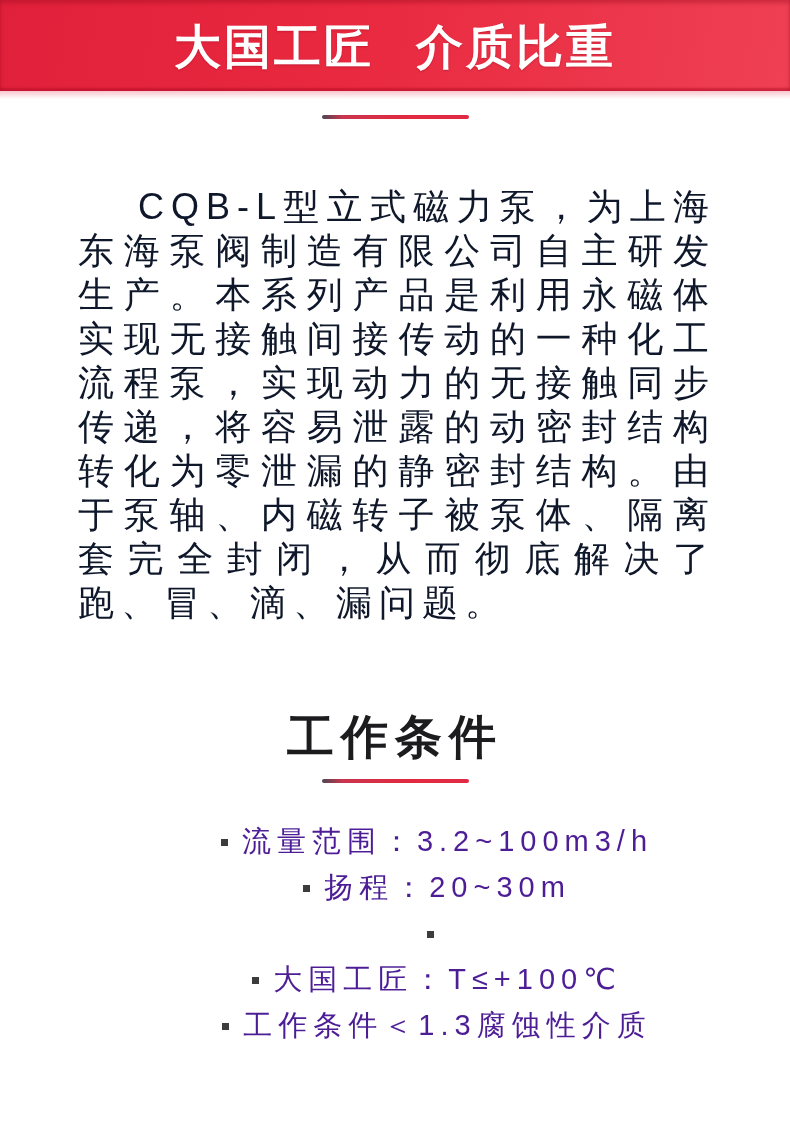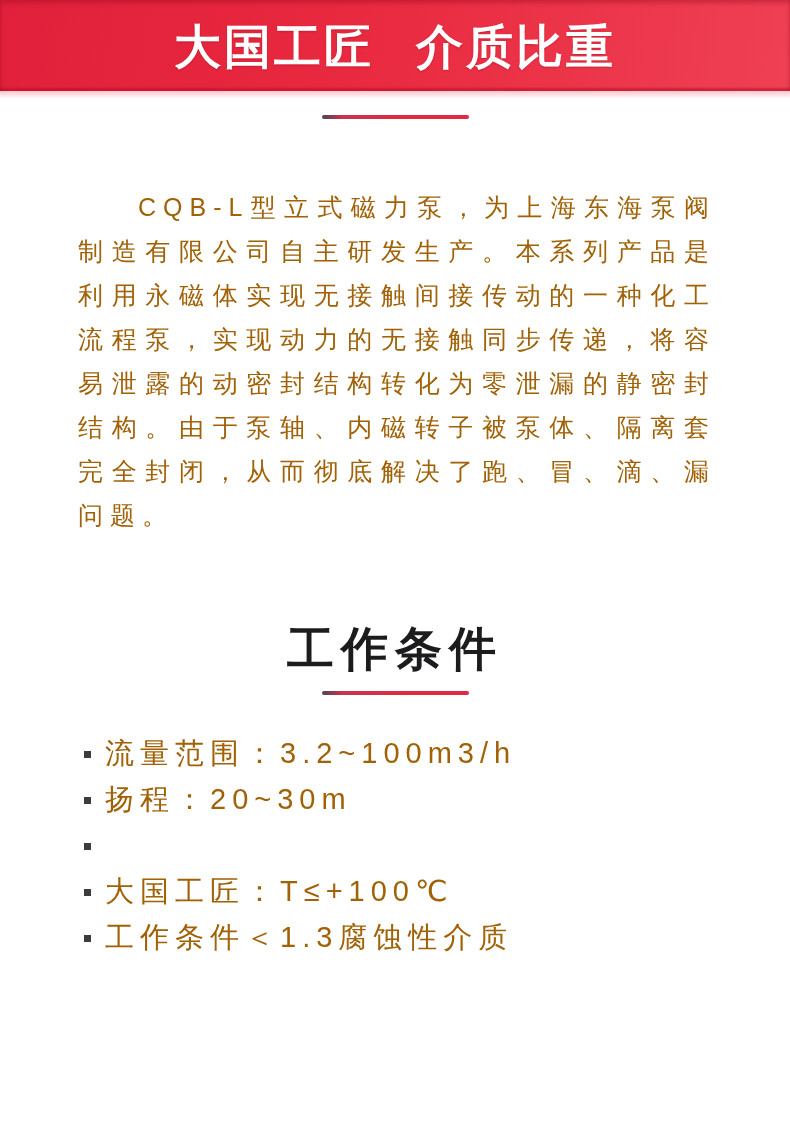--- a/index.html
+++ b/index.html
@@ -56,42 +56,43 @@
     width: 147px;
     height: 4px;
     margin: 16px auto 0;
     border-radius: 2px;
     background: linear-gradient(to right, #4c4652 0px, #c9344e 20px, #e2293f 60%, #e02a45 100%);
   }
 
   
   .paragraph {
     margin: 66px 74px 0 78px;
-    font-size: 25px;
+    font-size: 36px;
     line-height: 44px;
     letter-spacing: 7px;
-    color: #a16207;
+    color: #0f172a;
     text-align: justify;
     text-indent: 60px;
   }
 
   
   .bullet-list {
     list-style: none;
     margin: 36px 0 0 84px;
     padding: 0;
   }
   .bullet-item {
     display: flex;
     align-items: center;
     height: 46px;
     font-size: 29px;
     letter-spacing: 6px;
-    color: #a16207;
+    color: #4c1d95;
     white-space: nowrap;
+    justify-content: center;
   }
   .bullet-dot {
     width: 7px;
     height: 7px;
     background: #3c3c3c;
     margin-right: 14px;
     flex: none;
   }
 </style>
 </head>

